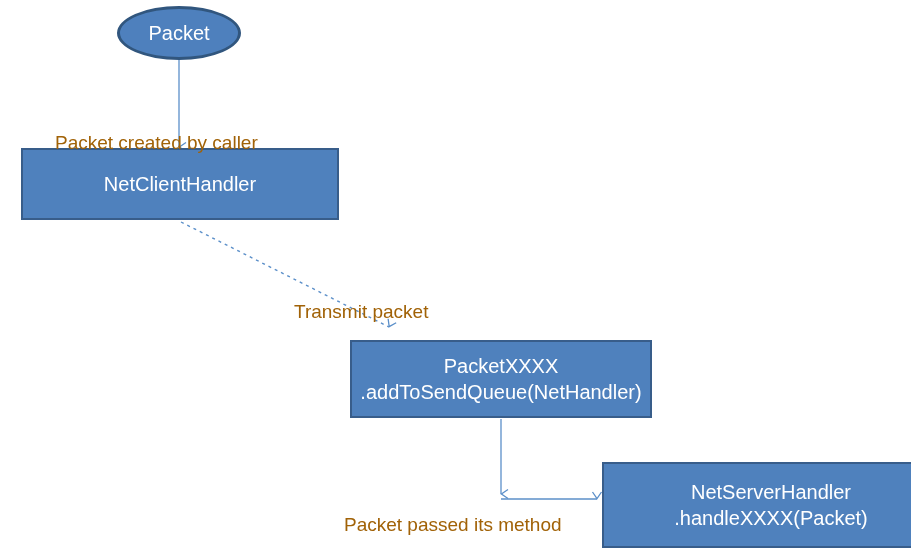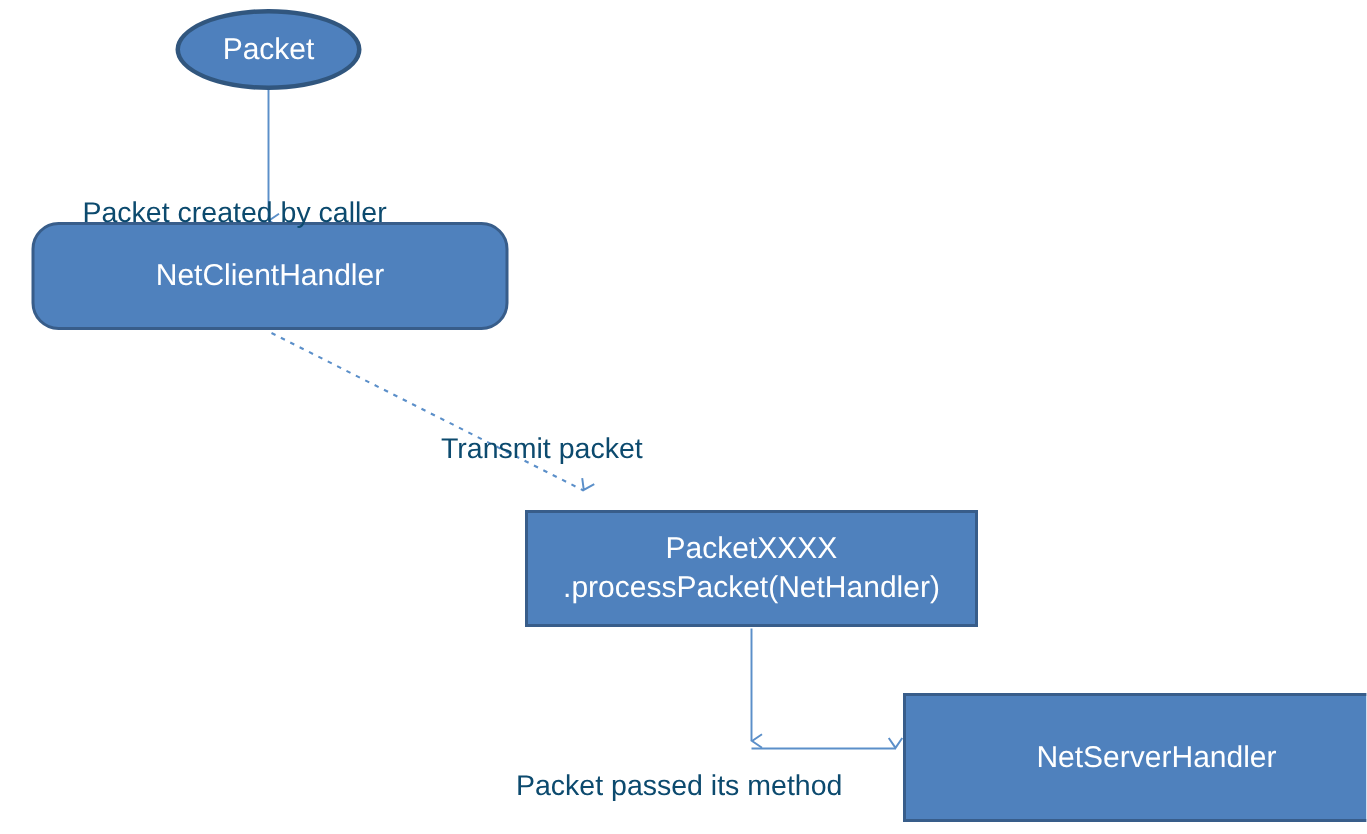--- a/index.html
+++ b/index.html
@@ -49,21 +49,21 @@
   }
   .ellipse {
     background: #4E80BD;
     border: 3px solid #31567E;
     border-radius: 50%;
     font-size: 20px;
   }
   
   .label {
     position: absolute;
-    color: #0c4a6e;
+    color: #a16207;
     font-size: 19px;
     line-height: 1.45;
     white-space: pre;
     z-index: 4;
   }
   .label .line { display: block; }
 </style>
 </head>
 <body>
 
@@ -88,38 +88,39 @@
 
     <line x1="501" y1="419" x2="501" y2="494" stroke="#5B8FC9" stroke-width="1.3" marker-end="url(#arrowOpenDown)"></line>
 
     <line x1="501" y1="499" x2="597" y2="499" stroke="#5B8FC9" stroke-width="1.3" marker-end="url(#arrowOpenRight)"></line>
   </svg>
 
   <div class="node ellipse" style="left:117px; top:6px; width:124px; height:54px;">
     <span class="line">Packet</span>
   </div>
 
-  <div class="node box" style="left:21px; top:148px; width:318px; height:72px;border-radius:18px;">
+  <div class="node box" style="left:21px; top:148px; width:318px; height:72px;">
     <span class="line">NetClientHandler</span>
   </div>
 
   <div class="node box" style="left:350px; top:340px; width:302px; height:78px;">
     <span class="line">PacketXXXX</span>
-    <span class="line">.processPacket(NetHandler)</span>
+    <span class="line">.addToSendQueue(NetHandler)</span>
   </div>
 
   <div class="node box" style="left:602px; top:462px; width:338px; height:86px;">
     <span class="line">NetServerHandler</span>
+    <span class="line">.handleXXXX(Packet)</span>
   </div>
 
   <div class="label" style="left:55px; top:74px;">
     <span class="line">Packet created by caller</span>
   </div>
 
-  <div class="label" style="left:294px; top:231px;">
+  <div class="label" style="left:294px; top:243px;">
     <span class="line">Transmit packet</span>
   </div>
 
   <div class="label" style="left:344px; top:456px;">
     <span class="line">Packet passed its method</span>
     
   </div>
 
 </div>
 

